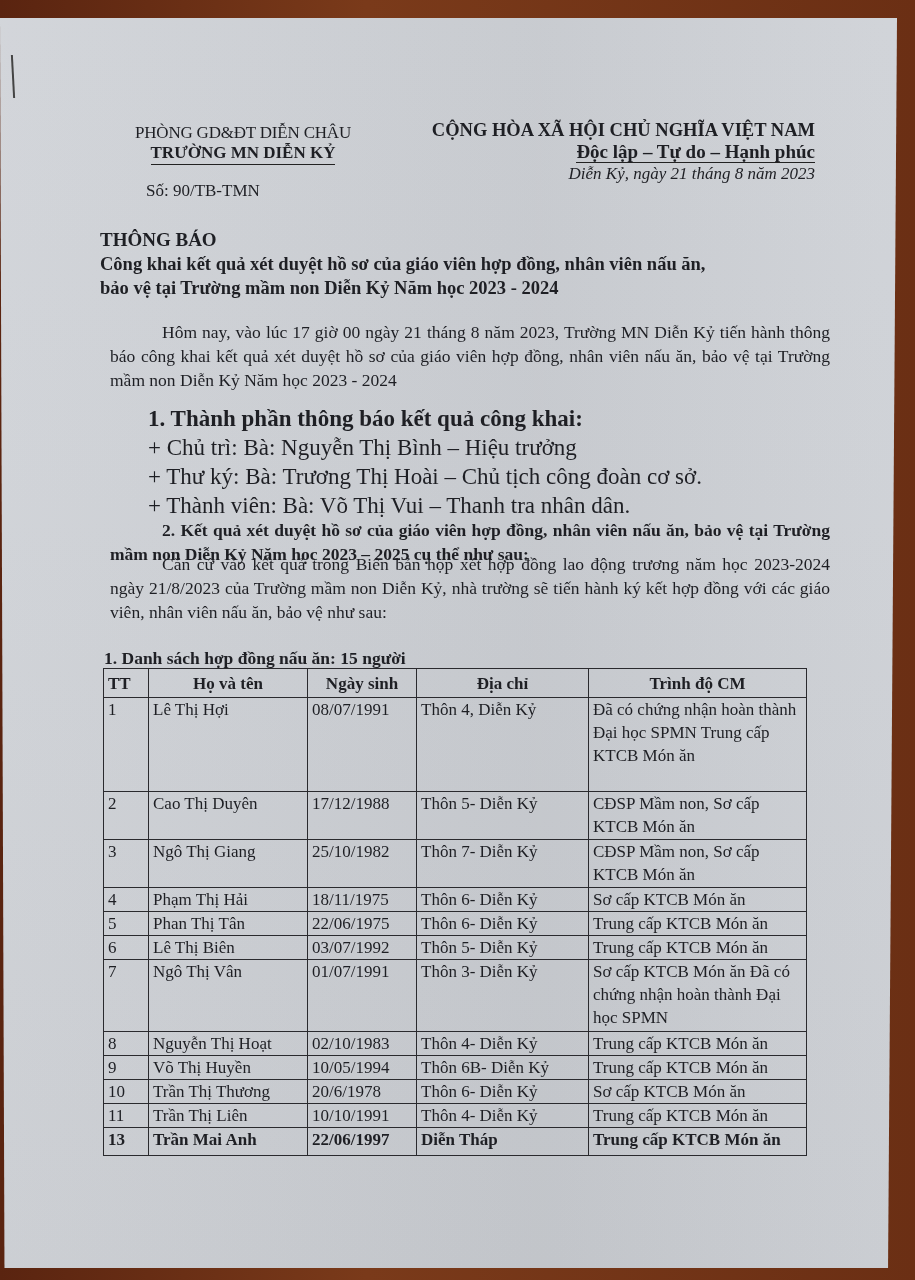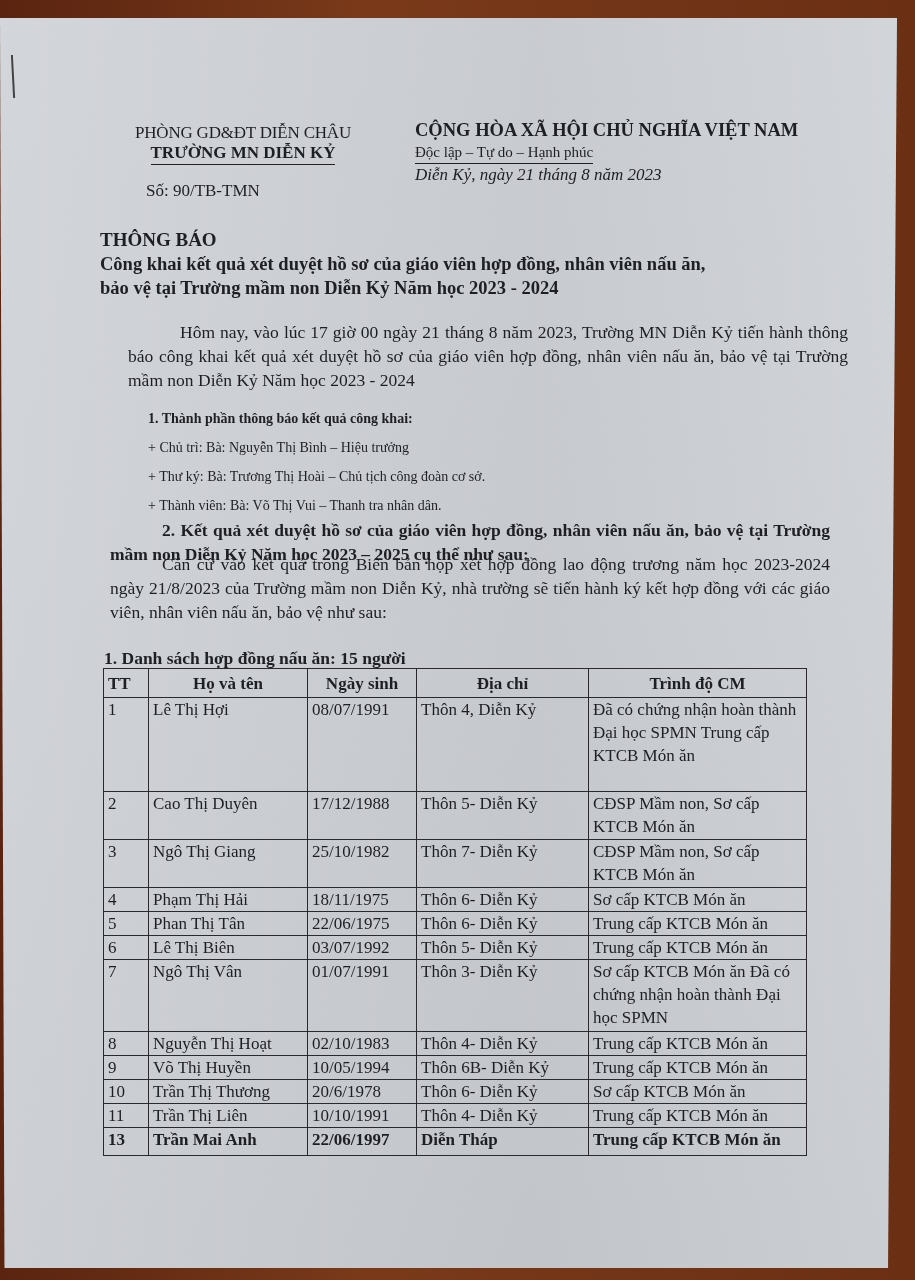--- a/index.html
+++ b/index.html
@@ -18,30 +18,30 @@
     content:""; position:absolute; inset:0;
     background: linear-gradient(90deg, rgba(255,255,255,0.08), rgba(0,0,0,0.03) 60%, rgba(255,255,255,0.05));
     pointer-events:none;
   }
   .pen-mark { position:absolute; left:12px; top:55px; width:2px; height:43px; background:#444; transform:rotate(-3deg); }
   .abs { position:absolute; }
   .hdr-left { left:108px; top:123px; width:270px; text-align:center; font-size:17px; line-height:20px; }
   .hdr-left .org { letter-spacing:-0.2px; }
   .hdr-left .school { font-weight:bold; display:inline-block; border-bottom:1px solid #222; padding-bottom:1px; }
   .hdr-left .num { text-align:left; padding-left:38px;margin-top:16px; }
-  .hdr-right { left:415px; top:120px; width:400px; text-align:left; font-size:18px; line-height:21px; }
+  .hdr-right { left:415px; top:120px; width:400px; text-align:right; font-size:18px; line-height:21px; }
   .hdr-right .nation { font-weight:bold; font-size:18.5px; }
-  .hdr-right .motto { font-weight:normal; font-size:15px; display:inline-block; border-bottom:1px solid #222; }
+  .hdr-right .motto { font-weight:bold; font-size:19px; display:inline-block; border-bottom:1px solid #222; }
   .hdr-right .date { font-style:italic; font-size:17px; }
   .title { left:100px; top:228px; width:720px; text-align:left; font-weight:bold; font-size:18.5px; line-height:24px; }
   .title .t1 { font-size:19px; }
   .body-text { left:110px; width:720px; font-size:17.5px; line-height:24px; text-align:justify; }
   .indent { text-indent:52px; }
   .bold { font-weight:bold; }
-  .list-item { left:148px; font-size:14px; line-height:24px; }
+  .list-item { left:148px; font-size:23px; line-height:24px; }
   table.staff {
     position:absolute; left:103px; top:668px; width:704px;
     border-collapse:collapse; font-size:17px; line-height:23px;
   }
   table.staff th, table.staff td { border:1.5px solid #2a2a2e; padding:0 4px; vertical-align:top; text-align:left; }
   table.staff th { font-weight:bold; text-align:center; height:28px; vertical-align:middle; }
   table.staff th:first-child { text-align:left; }
   .c-tt { width:36px; } .c-name { width:150px; } .c-dob { width:100px; } .c-addr { width:163px; }
   td.name-justify { text-align:justify; text-align-last:left; }
 </style>
@@ -62,21 +62,21 @@
   <div><span class="motto">Độc lập – Tự do – Hạnh phúc</span></div>
   <div class="date">Diễn Kỷ, ngày 21 tháng 8 năm 2023</div>
 </div>
 
 <div class="abs title">
   <div class="t1">THÔNG BÁO</div>
   <div>Công khai kết quả xét duyệt hồ sơ của giáo viên hợp đồng, nhân viên nấu ăn,</div>
   <div>bảo vệ tại Trường mầm non Diễn Kỷ Năm học 2023 - 2024</div>
 </div>
 
-<div class="abs body-text indent" style="top:320px;margin-left:18px;">Hôm nay, vào lúc 17 giờ 00 ngày 21 tháng 8 năm 2023, Trường MN Diễn Kỷ tiến hành thông báo công khai kết quả xét duyệt hồ sơ của giáo viên hợp đồng, nhân viên nấu ăn, bảo vệ tại Trường mầm non Diễn Kỷ Năm học 2023 - 2024</div>
+<div class="abs body-text indent" style="top:320px;">Hôm nay, vào lúc 17 giờ 00 ngày 21 tháng 8 năm 2023, Trường MN Diễn Kỷ tiến hành thông báo công khai kết quả xét duyệt hồ sơ của giáo viên hợp đồng, nhân viên nấu ăn, bảo vệ tại Trường mầm non Diễn Kỷ Năm học 2023 - 2024</div>
 
 <div class="abs list-item bold" style="top:407px;">1.  Thành phần thông báo kết quả công khai:</div>
 <div class="abs list-item" style="top:436px;">+ Chủ trì: Bà: Nguyễn Thị Bình – Hiệu trưởng</div>
 <div class="abs list-item" style="top:465px;">+ Thư ký: Bà: Trương Thị Hoài – Chủ tịch công đoàn cơ sở.</div>
 <div class="abs list-item" style="top:494px;">+ Thành viên: Bà: Võ Thị Vui – Thanh tra nhân dân.</div>
 
 <div class="abs body-text indent bold" style="top:518px;">2. Kết quả xét duyệt hồ sơ của giáo viên hợp đồng, nhân viên nấu ăn, bảo vệ tại Trường mầm non Diễn Kỷ Năm học 2023 – 2025 cụ thể như sau:</div>
 <div class="abs body-text indent" style="top:552px;">Căn cứ vào kết quả trong Biên bản họp xét hợp đồng lao động trương năm học 2023-2024 ngày 21/8/2023 của Trường mầm non Diễn Kỷ, nhà trường sẽ tiến hành ký kết hợp đồng với các giáo viên, nhân viên nấu ăn, bảo vệ như sau:</div>
 <div class="abs body-text bold" style="top:646px; left:104px;">1.  Danh sách hợp đồng nấu ăn: 15 người</div>
 

